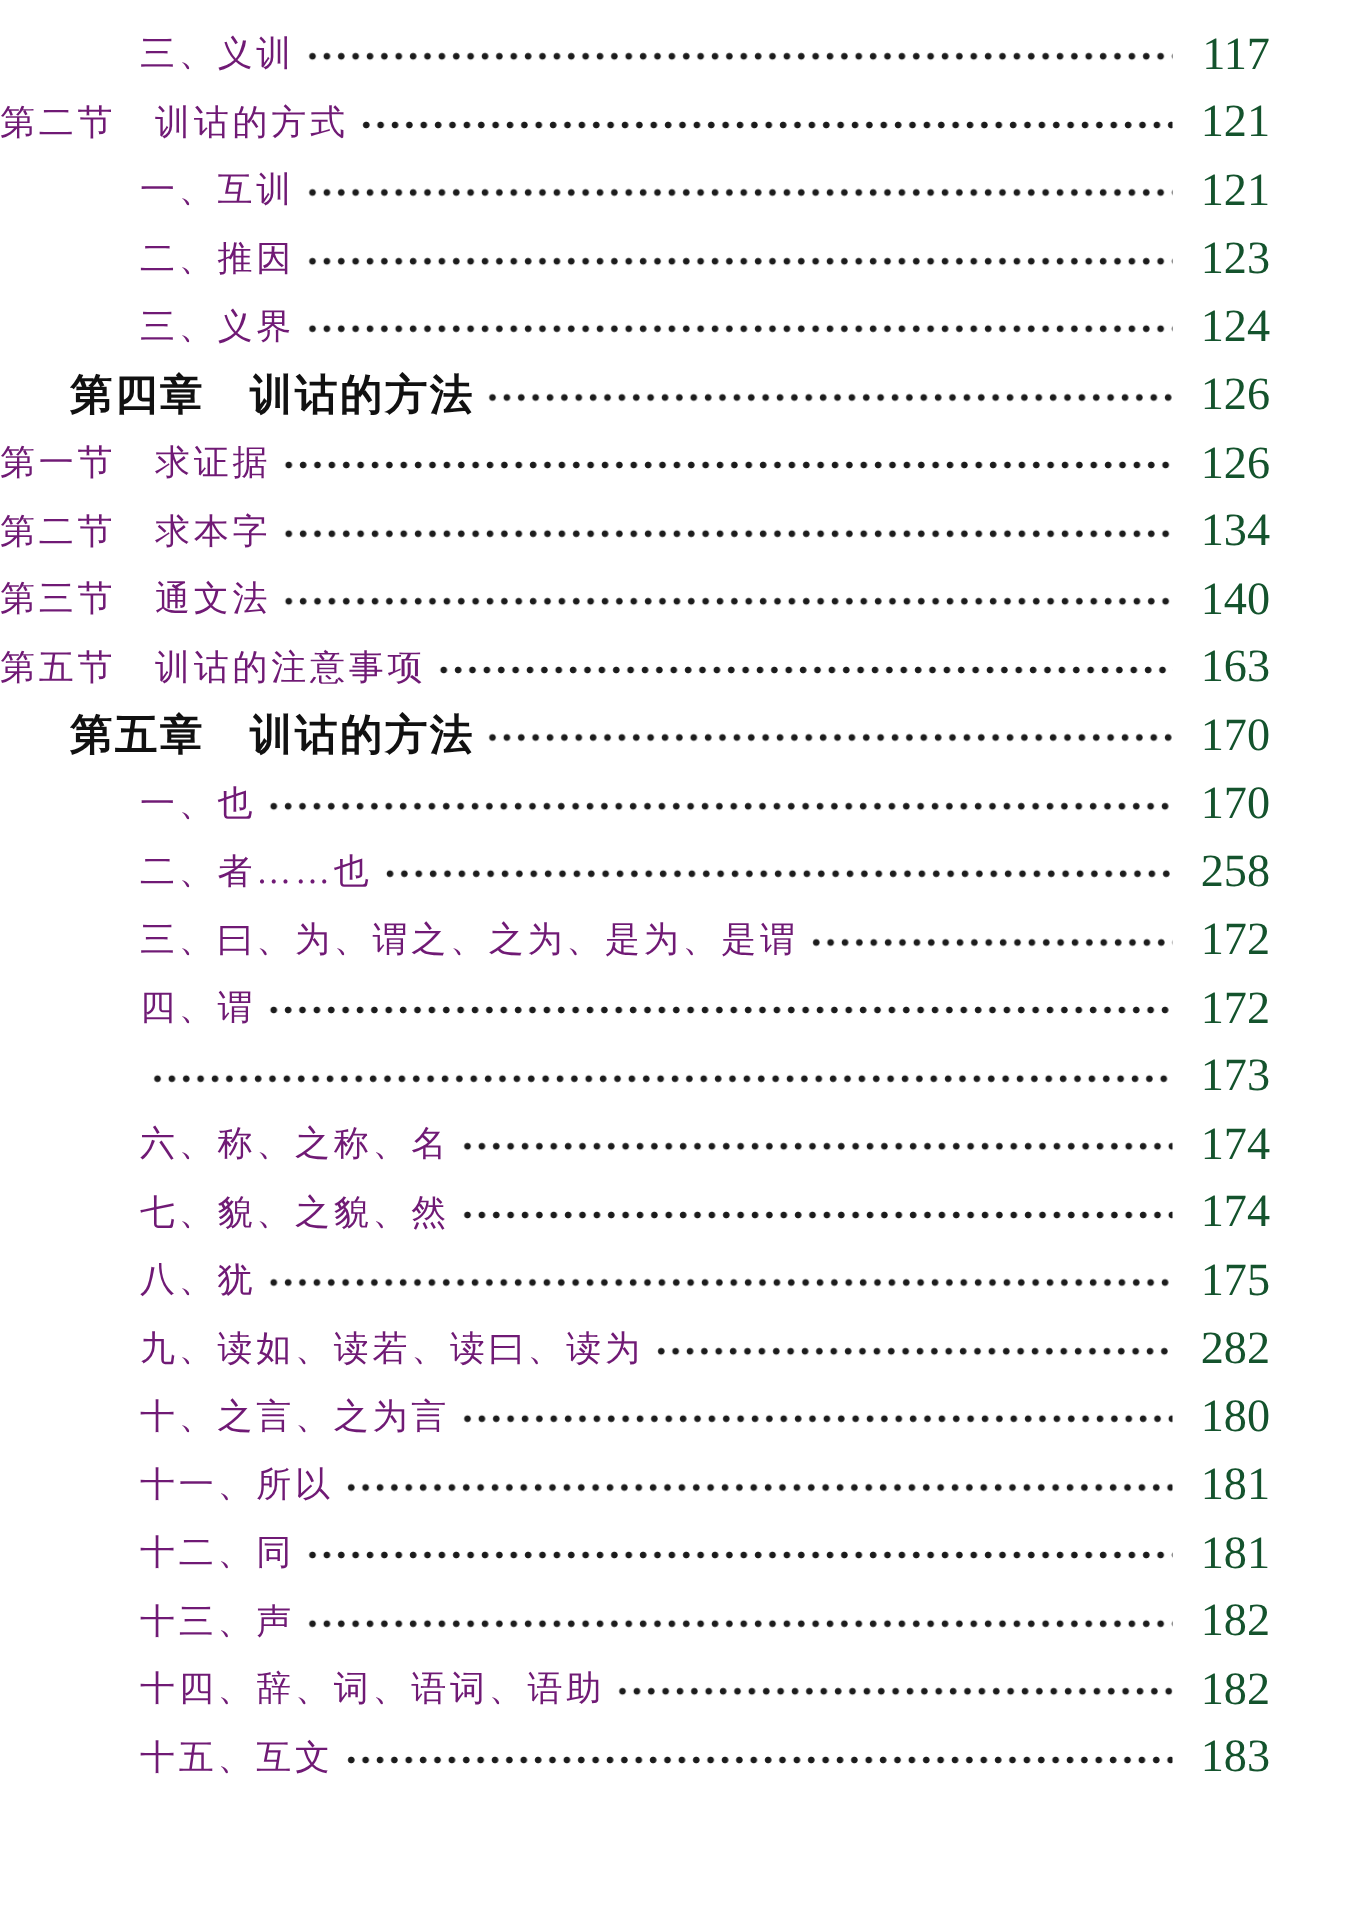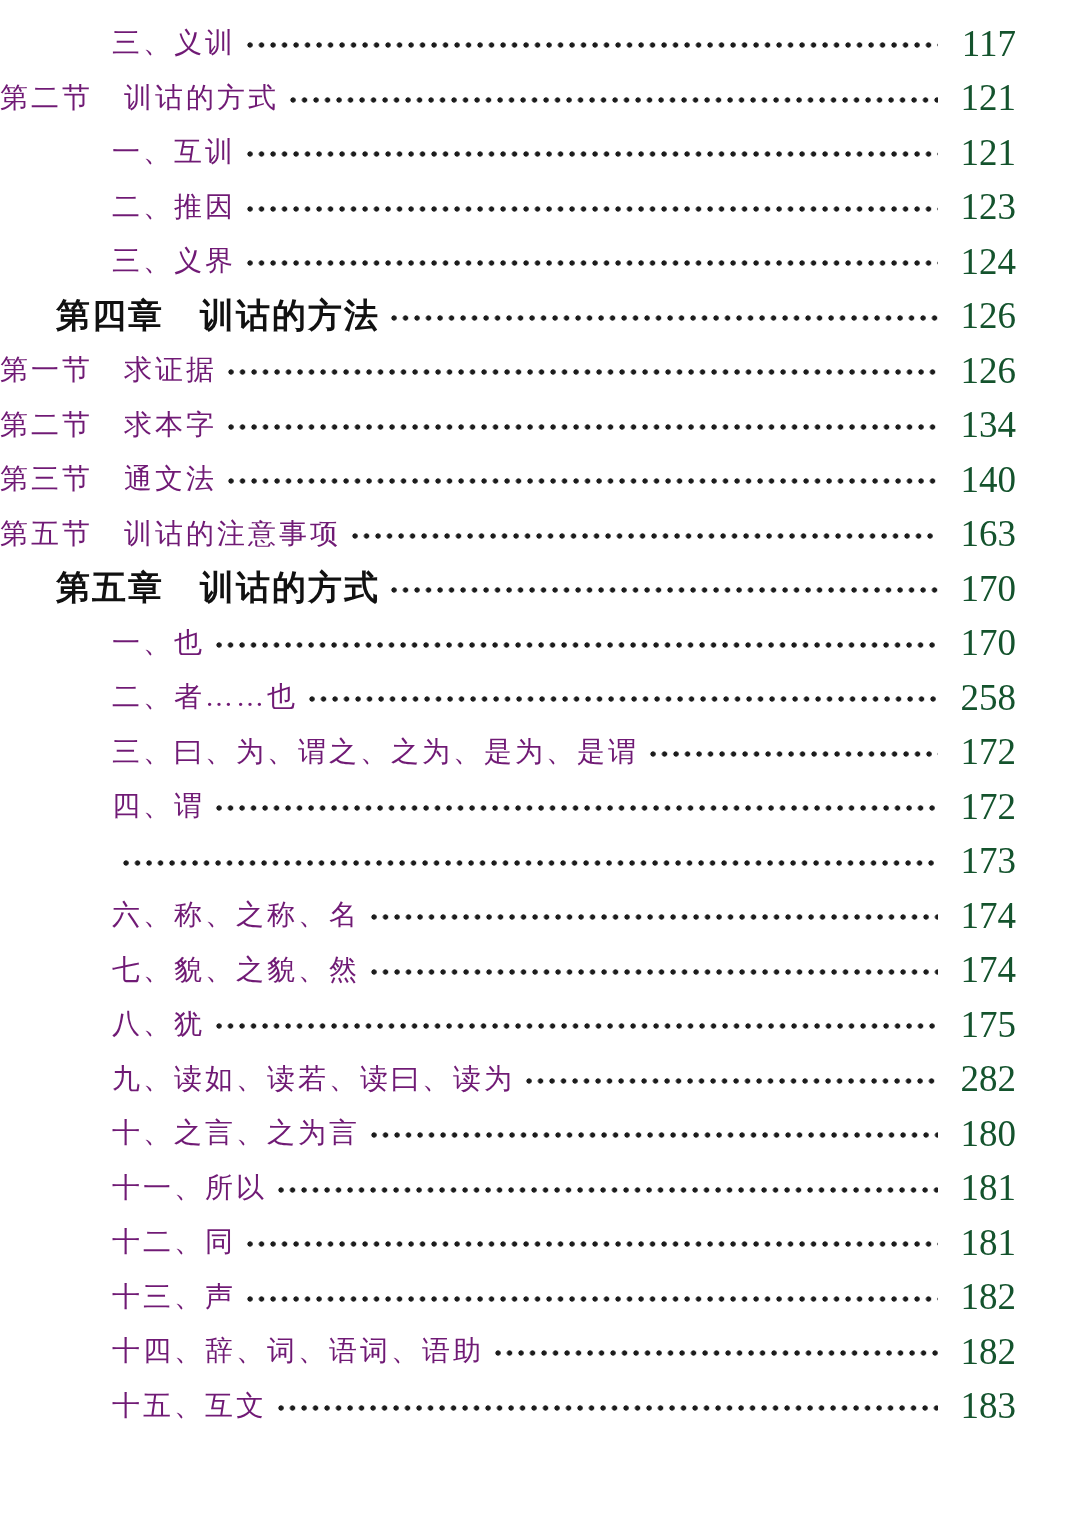--- a/index.html
+++ b/index.html
@@ -104,21 +104,21 @@
       <span class="label">第三节　通文法</span>
       <span class="dots"></span>
       <span class="pagenum">140</span>
     </div>
   <div class="row section">
       <span class="label">第五节　训诂的注意事项</span>
       <span class="dots"></span>
       <span class="pagenum">163</span>
     </div>
   <div class="row chapter">
-      <span class="label">第五章　训诂的方式</span>
+      <span class="label">第五章　训诂的方法</span>
       <span class="dots"></span>
       <span class="pagenum">170</span>
     </div>
   <div class="row item">
       <span class="label">一、也</span>
       <span class="dots"></span>
       <span class="pagenum">170</span>
     </div>
   <div class="row item">
       <span class="label">二、者……也</span>

